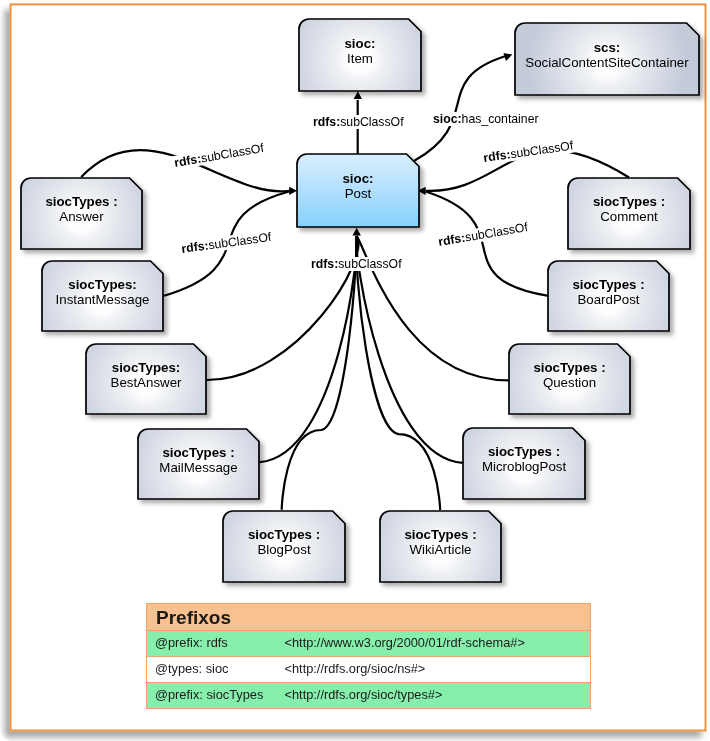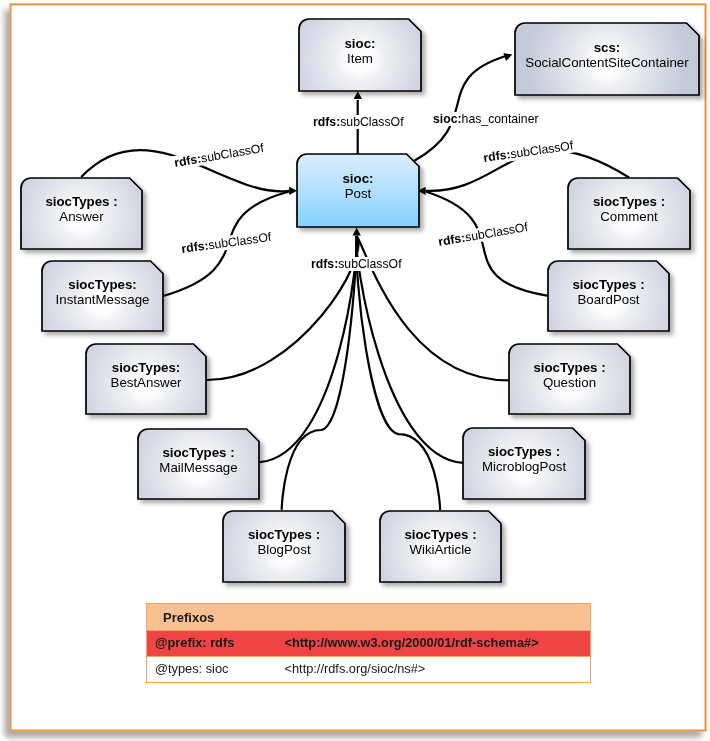--- a/index.html
+++ b/index.html
@@ -12,27 +12,27 @@
 .elb{font-weight:bold;}
 .edge{fill:none;stroke:#000;stroke-width:2.2;}
 .arrowfill{fill:#000;}
 
 
 #legend-table{position:absolute;left:146px;top:603.4px;width:444px;
   border-collapse:collapse;table-layout:fixed;
   font-family:"Liberation Sans",sans-serif;}
 #legend-table th,#legend-table td{border:0;padding:0;color:#1a1a1a;white-space:nowrap;}
 #legend-table tr{border-top:1.3px solid #f5a463;border-bottom:1.3px solid #f5a463;}
-#legend-table th{background:#f9c192;font-size:13px;font-weight:bold;text-align:left;
-  height:24.8px;padding-left:16px;padding-top:1px;vertical-align:middle;}
+#legend-table th{background:#f9c192;font-size:19px;font-weight:bold;text-align:left;
+  height:24.8px;padding-left:9px;padding-top:1px;vertical-align:middle;}
 #legend-table td{font-size:12.8px;height:24.8px;vertical-align:middle;line-height:1;}
 #legend-table td.c1{padding-left:8px;}
 #legend-table{border-left:1.3px solid #f5a463;border-right:1.3px solid #f5a463;}
 #legend-table td{overflow:visible;}
-#legend-table tr.alt td{background:#ef4444;font-weight:bold;}
+#legend-table tr.alt td{background:#86efac;}
 #legend-table tr.plain td{background:#ffffff;}
 </style>
 </head>
 <body>
 
 <div id="page">
 <svg id="root" width="710" height="741" viewBox="0 0 710 741" xmlns="http://www.w3.org/2000/svg">
  <defs>
    <linearGradient id="blueGrad" x1="0" y1="0" x2="0" y2="1">
      <stop offset="0%" stop-color="#d9eefd"></stop>
@@ -278,15 +278,19 @@
   </thead>
   <tbody id="legend-body">
         <tr class="alt">
           <td class="c1">@prefix: rdfs</td>
           <td>&lt;http://www.w3.org/2000/01/rdf-schema#&gt;</td>
         </tr>
         <tr class="plain">
           <td class="c1">@types: sioc</td>
           <td>&lt;http://rdfs.org/sioc/ns#&gt;</td>
         </tr>
+        <tr class="alt">
+          <td class="c1">@prefix: siocTypes</td>
+          <td>&lt;http://rdfs.org/sioc/types#&gt;</td>
+        </tr>
       </tbody>
 </table>
 </div>
 
 </body></html>

